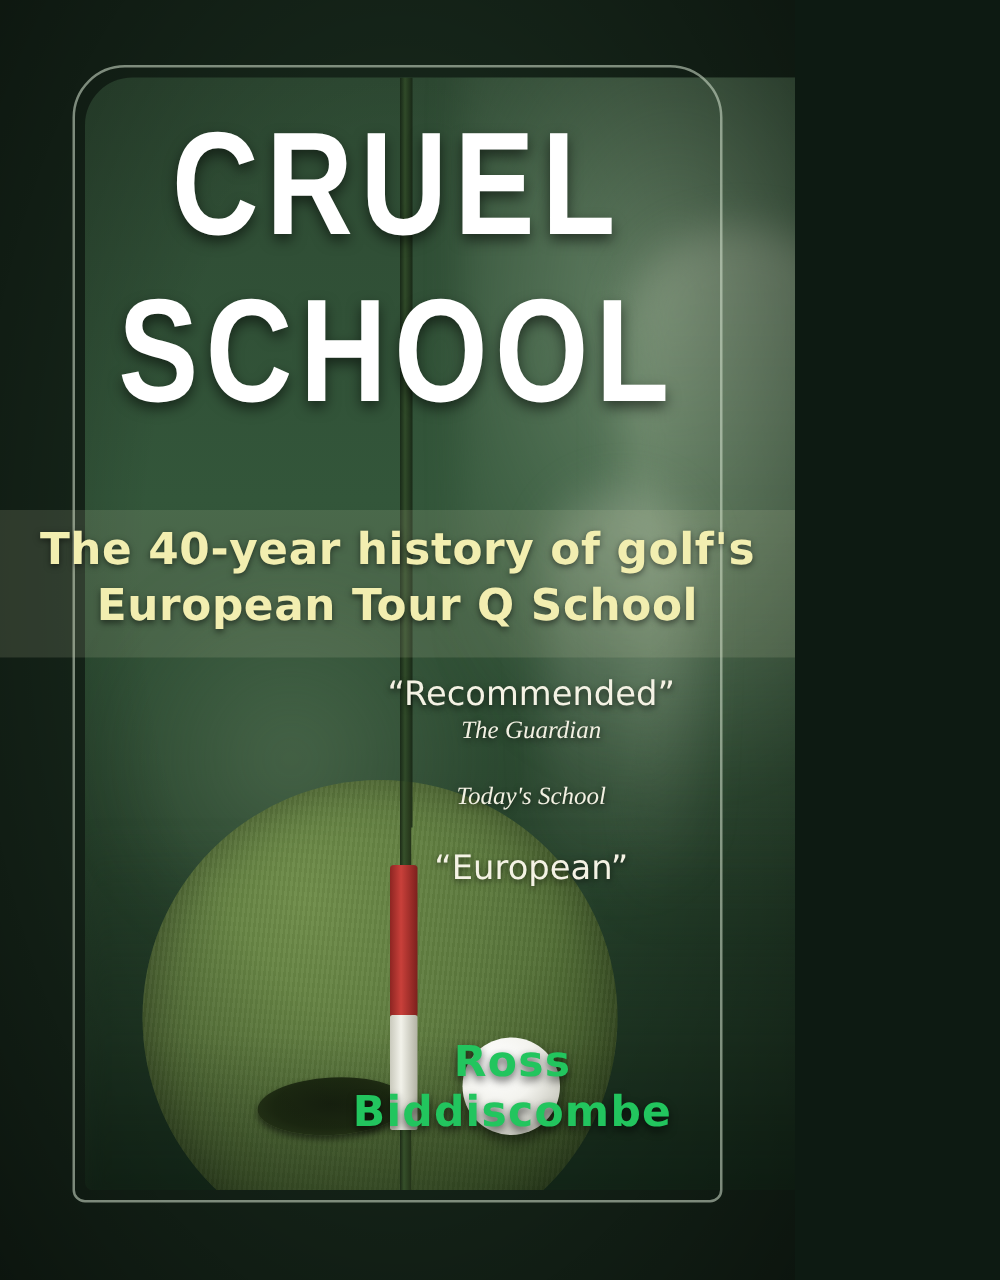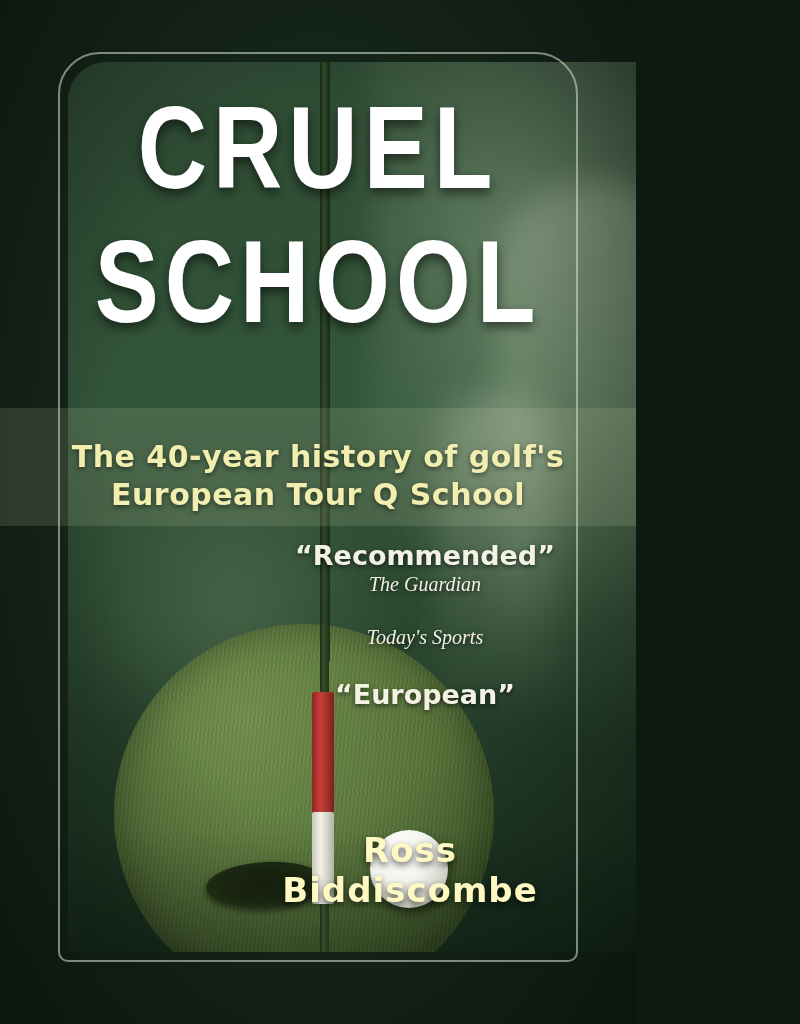--- a/index.html
+++ b/index.html
@@ -216,68 +216,68 @@
     left: 0;
     top: 408px;
     width: 100%;
     height: 118px;
     background: rgba(198, 206, 168, 0.16);
     z-index: 8;
   }
   .subtitle {
     position: absolute;
     left: 0;
-    top: 438px;
+    top: 418px;
     width: 100%;
     text-align: center;
     z-index: 9;
     color: #f2eeb0;
     font-family: "DejaVu Sans", sans-serif;
     font-weight: bold;
-    font-size: 30px;
+    font-size: 35px;
     line-height: 1.28;
     letter-spacing: 0.5px;
     text-shadow: 0 2px 5px rgba(0,0,0,0.5);
   }
 
   
   .quotes {
     position: absolute;
     right: 46px;
     top: 540px;
     width: 330px;
     text-align: center;
     z-index: 9;
     color: #f4f2e4;
     text-shadow: 0 2px 5px rgba(0,0,0,0.6);
   }
   .quote { margin-bottom: 30px; }
   .quote-text {
     font-family: "DejaVu Sans", sans-serif;
     font-size: 27px;
-    font-weight: 700;
+    font-weight: 400;
     line-height: 1.15;
   }
   .quote-source {
     font-family: "Liberation Serif", serif;
     font-style: italic;
     font-size: 20px;
     margin-top: 2px;
     color: #f2f0e2;
   }
 
   
   .author {
     position: absolute;
     right: 46px;
     top: 830px;
     width: 360px;
     text-align: center;
     z-index: 9;
-    color: #fef9c3;
+    color: #22c55e;
     font-family: "DejaVu Sans", sans-serif;
     font-weight: bold;
     font-size: 34px;
     letter-spacing: 1px;
     text-shadow: 0 3px 7px rgba(0,0,0,0.65);
   }
 </style>
 </head>
 <body>
 
@@ -314,21 +314,21 @@
     <div>The 40-year history of golf's</div>
     <div>European Tour Q School</div>
   </div>
 
   <div class="quotes">
     <div class="quote">
       <div class="quote-text">“Recommended”</div>
       <div class="quote-source">The Guardian</div>
     </div>
     <div class="quote">
-      <div class="quote-source">Today's Sports</div>
+      <div class="quote-source">Today's School</div>
     </div>
     <div class="quote">
       <div class="quote-text">“European”</div>
     </div>
   </div>
 
   <div class="author">Ross Biddiscombe</div>
 
 </div>
 

